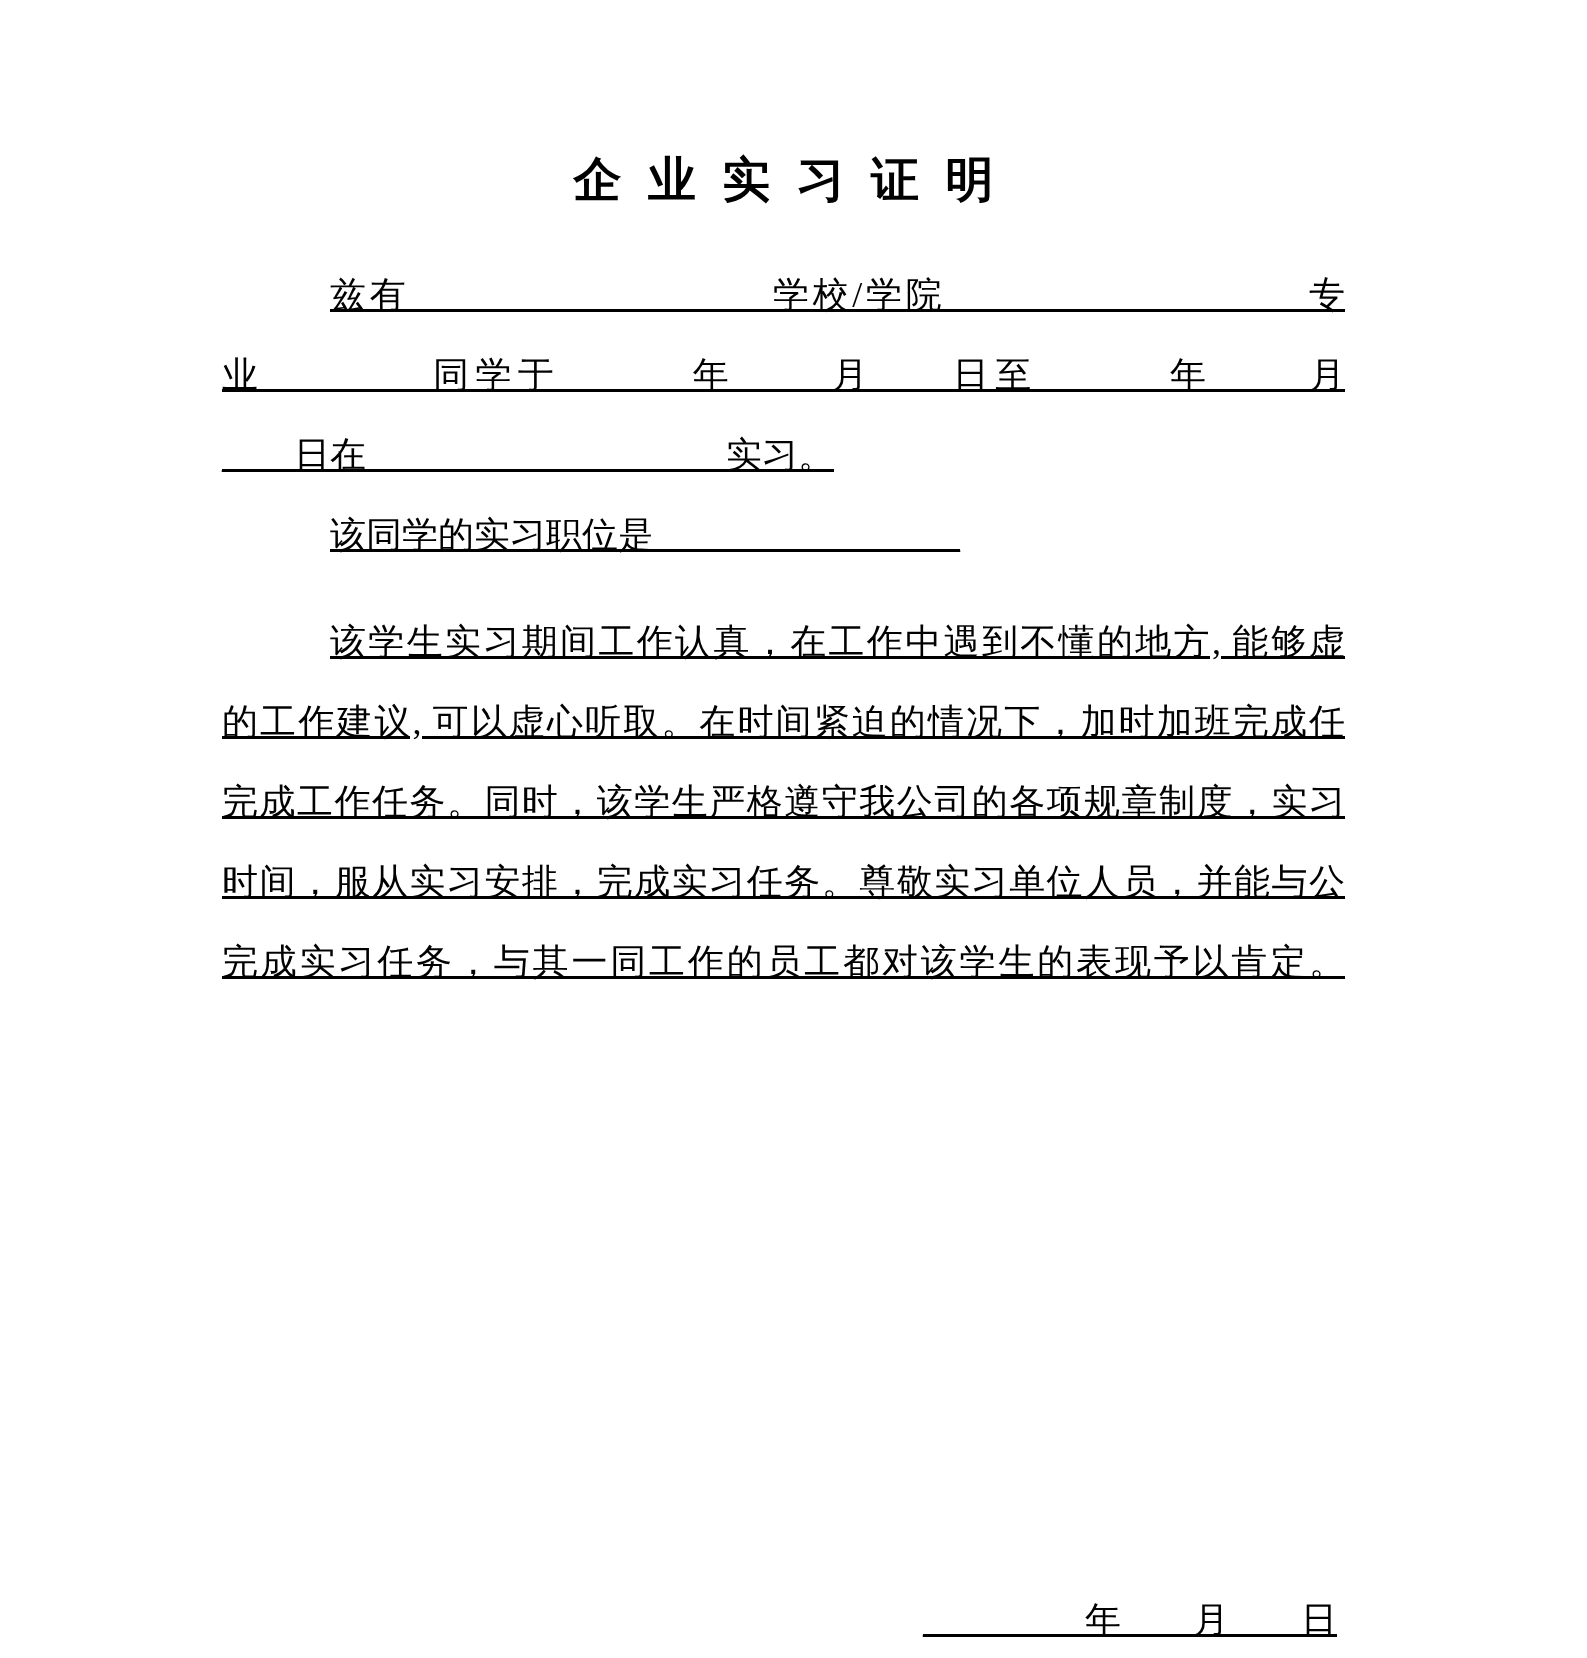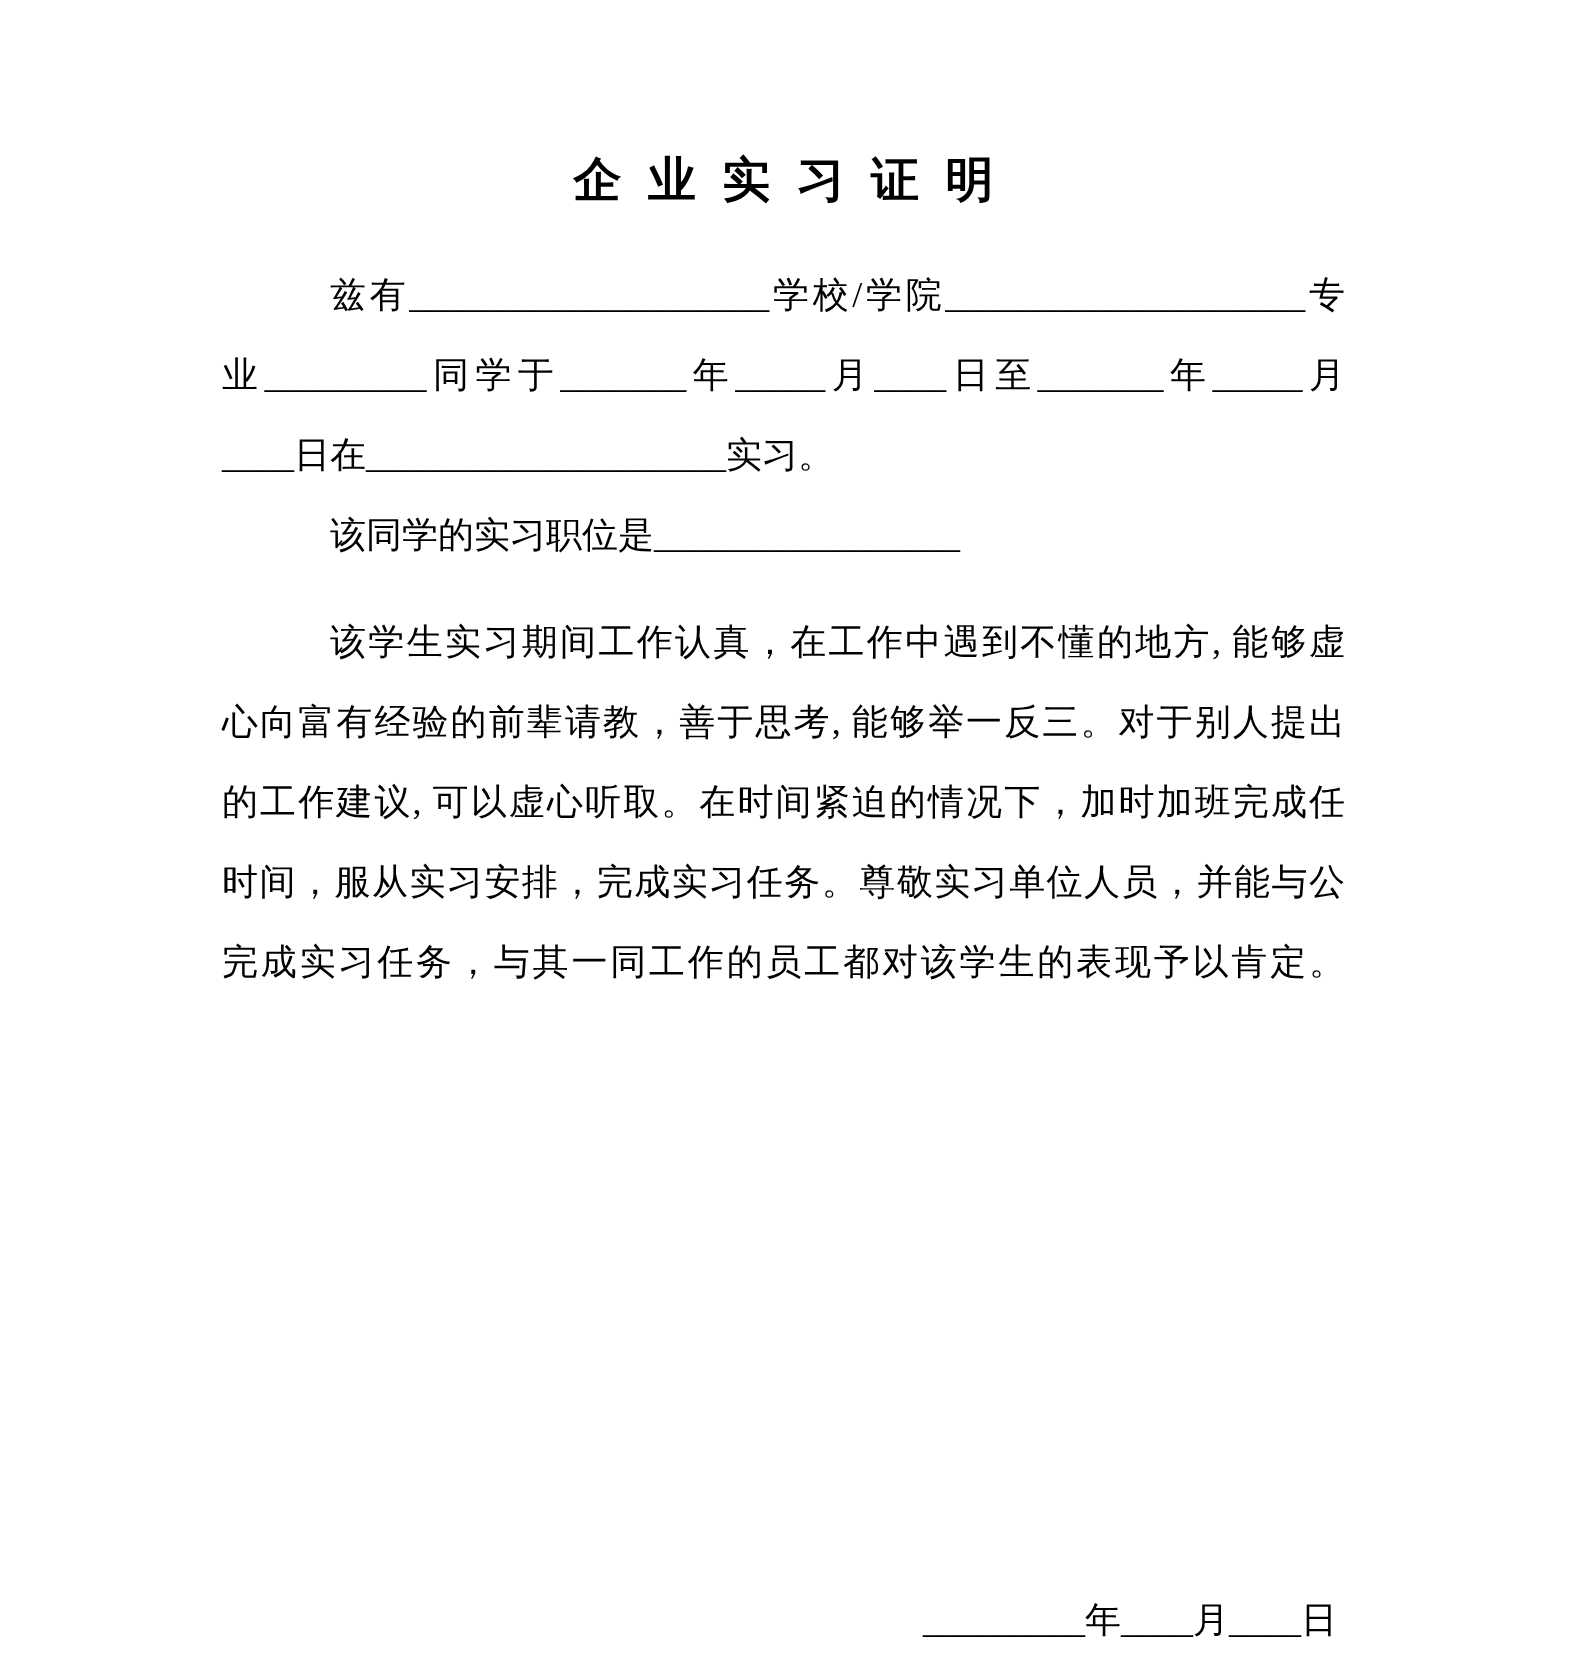--- a/index.html
+++ b/index.html
@@ -27,20 +27,21 @@
     font-weight: bold;
     letter-spacing: 0.55em;
     padding-left: 0.55em;
     white-space: nowrap;
   }
   .line {
     height: 80px;
     line-height: 80px;
     font-size: 36px;
     white-space: nowrap;
+    text-decoration: underline;
   }
   .just {
     text-align: justify;
     text-align-last: justify;
     white-space: normal;
   }
   .indent { padding-left: 108px; }
   .intro-block  { top: 255px; }
   .position-block { top: 495px; }
   .body-block   { top: 602px; }
@@ -62,22 +63,22 @@
     <div class="line just">业_________同学于_______年_____月____日至_______年_____月</div>
     <div class="line">____日在____________________实习。</div>
   </div>
 
   <div class="content position-block">
     <div class="line indent">该同学的实习职位是_________________</div>
   </div>
 
   <div class="content body-block">
     <div class="line just indent">该学生实习期间工作认真，在工作中遇到不懂的地方, 能够虚</div>
-    <div class="line just">心向富有经验的前辈请教，善于思考, 能够举一反三。对于别人提出</div>
     <div class="line just">的工作建议, 可以虚心听取。在时间紧迫的情况下，加时加班完成任</div>
+    <div class="line just">完成工作任务。同时，该学生严格遵守我公司的各项规章制度，实习</div>
     <div class="line just">时间，服从实习安排，完成实习任务。尊敬实习单位人员，并能与公</div>
     <div class="line just">完成实习任务，与其一同工作的员工都对该学生的表现予以肯定。</div>
   </div>
 
 
 
   <div class="content date-block">
     <div class="line">_________年____月____日</div>
   </div>
 

